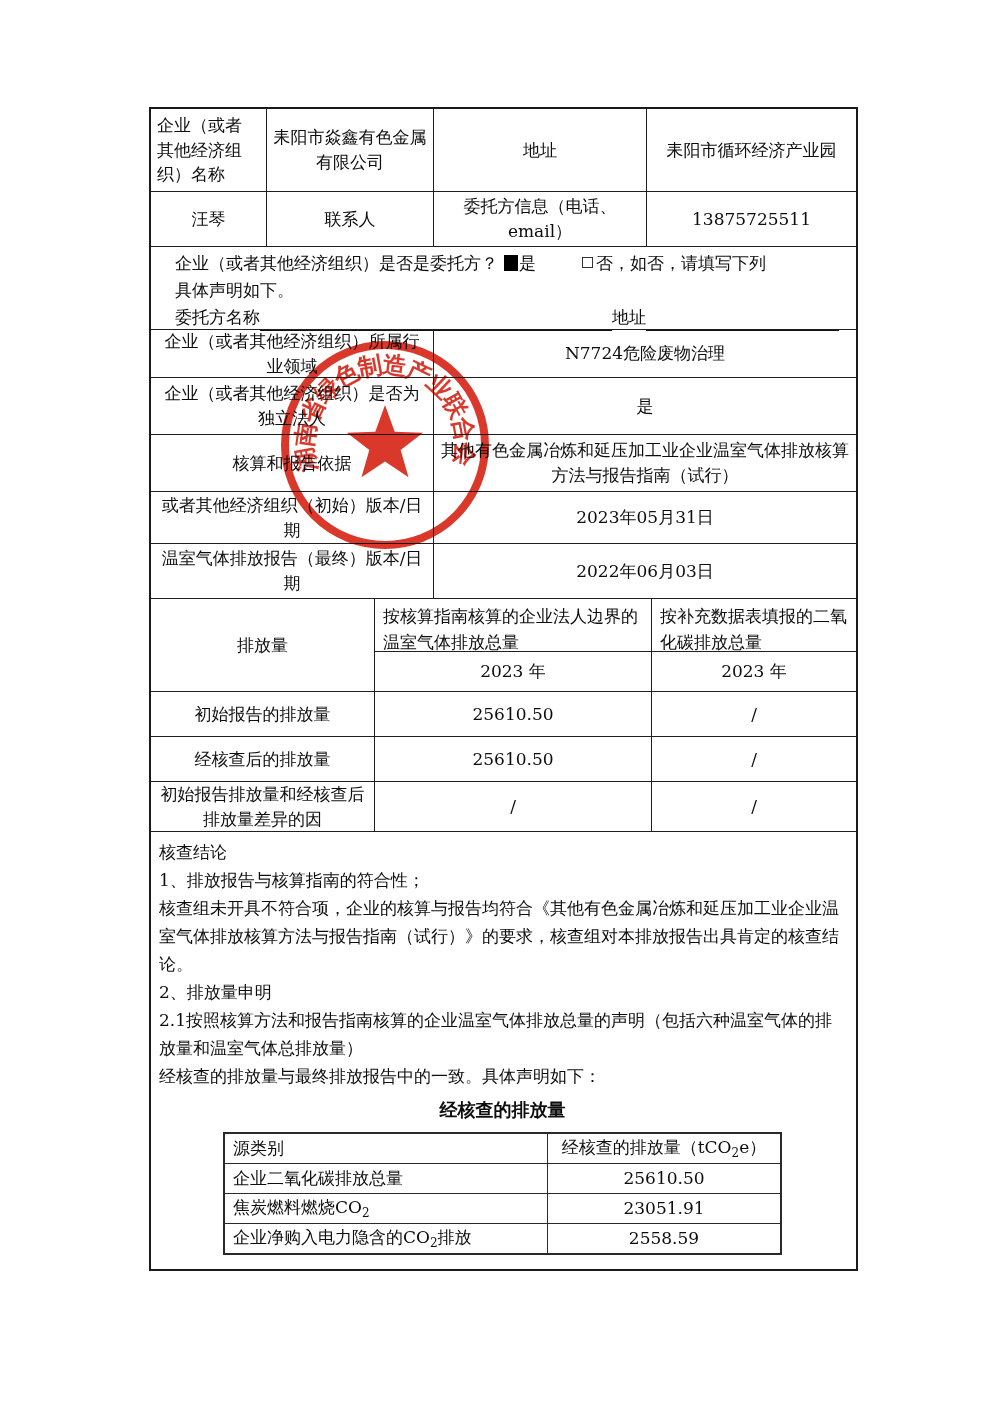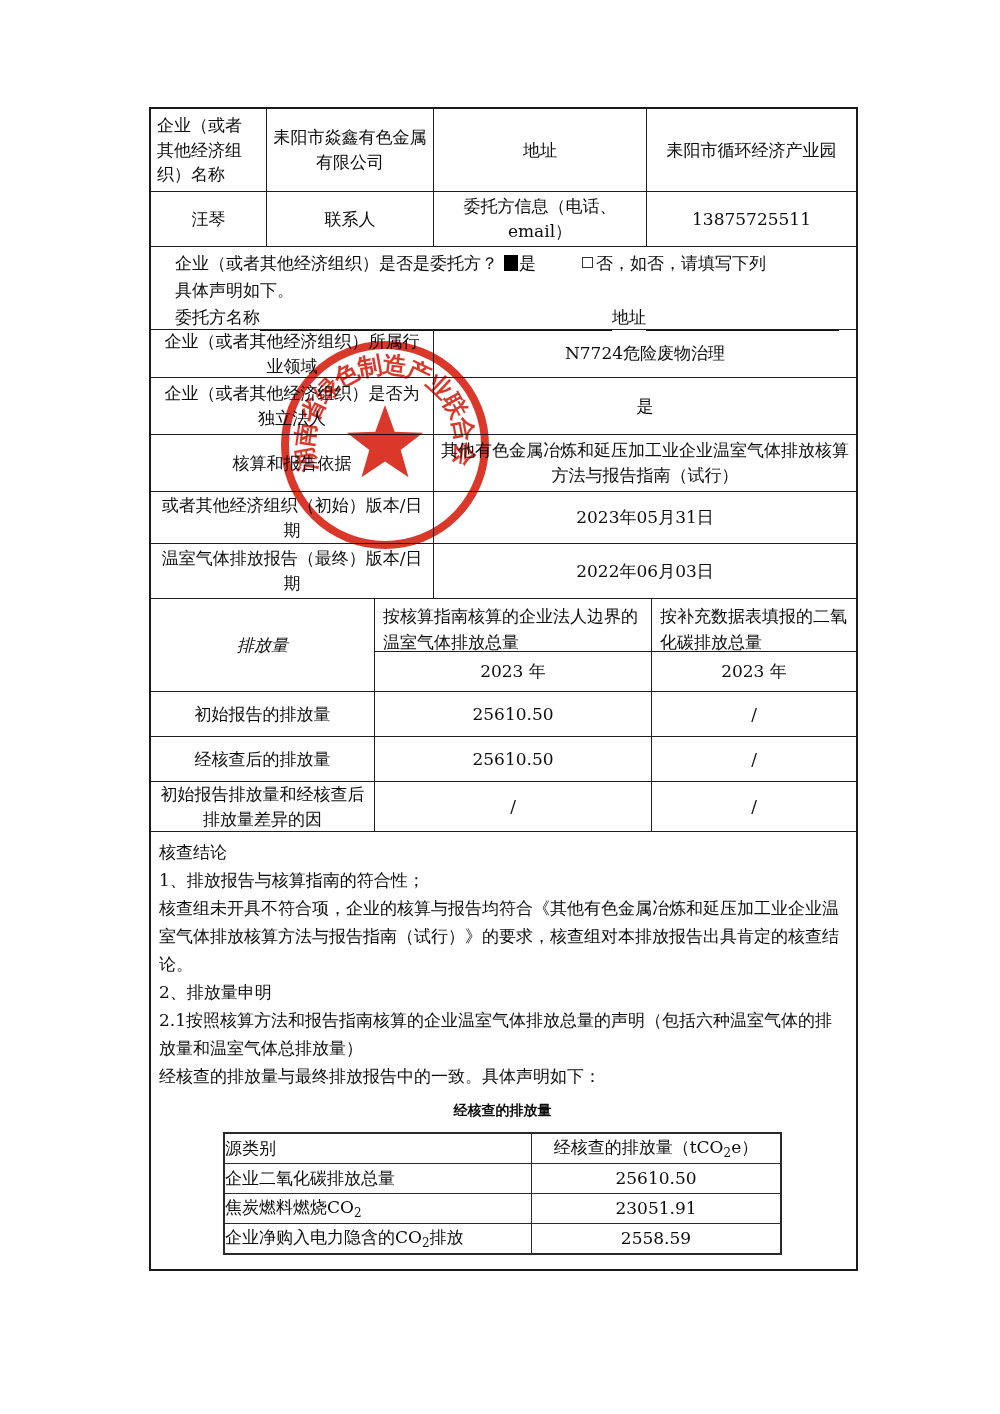--- a/index.html
+++ b/index.html
@@ -30,36 +30,36 @@
     display:inline-block;border-bottom:1px solid #111;height:24px;
   }
   .chk{
     display:inline-block;width:14px;height:16px;vertical-align:-2px;
     margin:0 1px 0 6px;box-sizing:border-box;
   }
   .chk.filled{background:#000;}
   .chk.empty{width:11px;height:11px;border:1px solid #333;vertical-align:1px;margin-right:3px;}
   .kv-grid{grid-template-columns:283px 422px;grid-template-rows:48px 57px 57px 52px 55px;}
   .em-grid{grid-template-columns:224px 277px 204px;grid-template-rows:53px 40px 45px 45px 50px;}
-  .em-corner{grid-row:1/3;font-style:italic;}
+  .em-corner{grid-row:1/3;}
   .em-colhead{justify-content:flex-start;text-align:left;padding:4px 8px;line-height:26px;align-items:flex-start;}
   .conclusion{
     height:437px;box-sizing:border-box;padding:6px 10px 0 8px;
     line-height:28px;text-align:left;
   }
   .conclusion p{margin:0;}
   .verified-title{
-    text-align:center;font-weight:bold;font-size:14px;margin:6px 0 8px 0 !important;
+    text-align:center;font-weight:bold;font-size:18px;margin:6px 0 8px 0 !important;
   }
   .inner-table{
     width:559px;margin-left:64px;border:2px solid #2a2a2a;border-collapse:collapse;
     font-size:17px;
   }
   .inner-table td{
-    border:1px solid #2a2a2a;height:29px;padding:0 0;line-height:1.2;
+    border:1px solid #2a2a2a;height:29px;padding:0 8px;line-height:1.2;
   }
   .inner-table td.val{text-align:center;}
   sub{font-size:12px;}
   .stamp-svg{
     position:absolute;left:254px;top:314px;width:262px;height:262px;
     mix-blend-mode:multiply;opacity:0.92;pointer-events:none;
   }
 </style>
 </head>
 <body>

